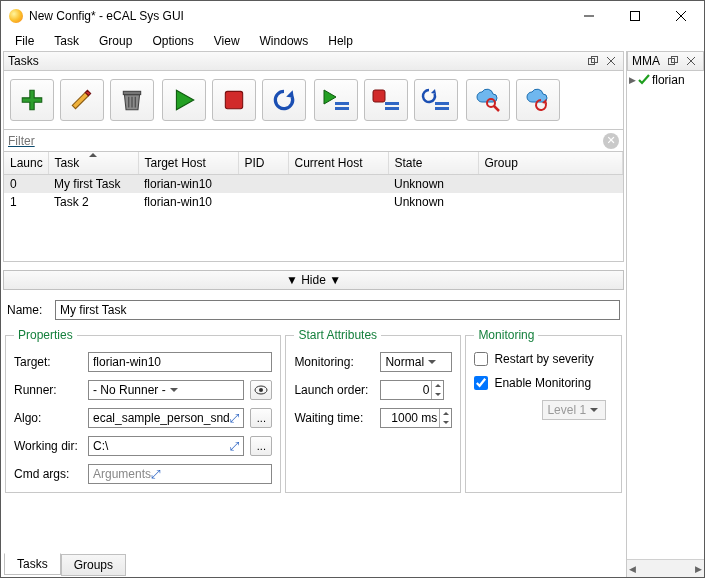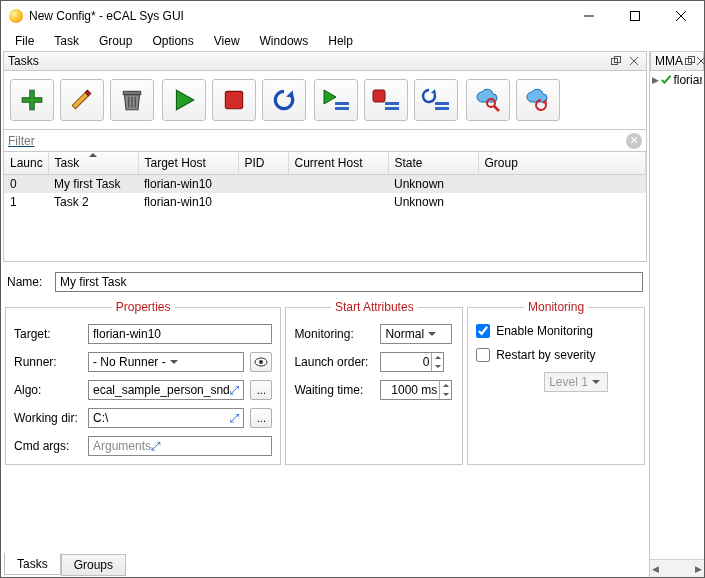--- a/index.html
+++ b/index.html
@@ -10,40 +10,40 @@
 .winbtns { display: flex; height: 100%; }
 .winbtn { width: 46px; display: flex; align-items: center; justify-content: center; }
 .winbtn svg { width: 10px; height: 10px; }
 .menubar { height: 20px; display: flex; align-items: center; padding: 0 6px; gap: 4px; }
 .menubar span { padding: 2px 8px; }
 .body-row { display: flex; height: calc(100% - 30px - 20px); }
 .panel-header { height: 20px; background: linear-gradient(#fafafa,#ececec); border: 1px solid #c8c8c8; display: flex; align-items: center; padding: 0 4px; font-size: 12px; }
 .panel-header .spacer { flex: 1; }
 .panel-header .pbtn { width: 16px; height: 14px; display: flex; align-items: center; justify-content: center; margin-left: 2px; }
 .left { flex: 1; display: flex; flex-direction: column; padding: 0 2px; }
-.right { width: 55px; border-left: 1px solid #c8c8c8; display: flex; flex-direction: column; position: relative; justify-content: center; }
+.right { width: 78px; border-left: 1px solid #c8c8c8; display: flex; flex-direction: column; position: relative; justify-content: center; }
 .toolbar { display: flex; gap: 8px; padding: 8px 6px; border: 1px solid #c8c8c8; border-top: none; }
 .tgroup { display: flex; gap: 6px; }
 .tbtn { width: 44px; height: 42px; border: 1px solid #c0c0c0; border-radius: 3px; background: linear-gradient(#fdfdfd,#f0f0f0); display: flex; align-items: center; justify-content: center; }
 .filterrow { display: flex; align-items: center; border: 1px solid #c8c8c8; border-top: none; height: 22px; padding: 0 4px; }
 .filterrow input { border: none; outline: none; flex: 1; color: #0c4a6e; background: transparent; text-decoration: underline; }
 .filter-clear { width: 16px; height: 16px; border-radius: 50%; background: #c9c9c9; display: flex; align-items: center; justify-content: center; color: #fff; font-size: 11px; }
 .table-wrap { border: 1px solid #c8c8c8; border-top: none; height: 110px; overflow: hidden; }
 table { width: 100%; border-collapse: collapse; table-layout: fixed; }
 th { text-align: left; font-weight: 400; background: linear-gradient(#fcfcfc,#efefef); border-right: 1px solid #dcdcdc; border-bottom: 1px solid #d0d0d0; padding: 3px 6px; height: 22px; position: relative; }
 th.sort::after { content: ""; position: absolute; top: 1px; left: 50%; margin-left: -4px; border-left: 4px solid transparent; border-right: 4px solid transparent; border-bottom: 4px solid #555; }
 td { padding: 2px 6px; border: none; height: 18px; }
 tr.sel td { background: #eaeaea; }
 .hidebar { margin-top: 8px; height: 20px; border: 1px solid #c0c0c0; background: linear-gradient(#fafafa,#ededed); text-align: center; line-height: 18px; }
 .namerow { display: flex; align-items: center; gap: 8px; margin: 10px 4px 8px; }
 .namerow label { width: 40px; }
 .namerow input { flex: 1; border: 1px solid #7a7a7a; padding: 2px 4px; height: 20px; }
 .groups-row { display: flex; gap: 4px; margin: 0 2px; }
 fieldset { border: 1px solid #c8c8c8; padding: 10px 8px 8px; position: relative; }
-legend { padding: 0 4px; color: #b91c1c; text-align: center; }
+legend { padding: 0 4px; color: #15803d; }
 .fs-props { flex: 1.6; }
 .fs-start { flex: 1; }
 .fs-mon { flex: 1; }
 .formrow { display: flex; align-items: center; margin-bottom: 8px; gap: 6px; }
 .formrow label { width: 68px; }
 .formrow .ctl { flex: 1; border: 1px solid #888; height: 20px; padding: 1px 4px; background: #fff; display: flex; align-items: center; }
 .formrow .ctl.grey { color: #888; }
 .formrow .ctl.combo { justify-content: flex-start; }
 .formrow .num { width: 64px; border: 1px solid #888; height: 20px; display: flex; align-items: center; justify-content: flex-end; padding-right: 14px; position: relative; }
 .formrow .num .spin { position: absolute; right: 0; top: 0; bottom: 0; width: 12px; border-left: 1px solid #aaa; }
@@ -247,20 +247,21 @@
             <td>florian-win10</td>
             <td></td>
             <td></td>
             <td>Unknown</td>
             <td></td>
           </tr>
         </tbody>
       </table>
     </div>
 
+    <div class="hidebar">▼ Hide ▼</div>
 
     <div class="namerow">
       <label>Name:</label>
       <input value="My first Task" style="">
     </div>
 
     <div class="groups-row">
       <fieldset class="fs-props">
         <legend>Properties</legend>
         <div class="formrow">
@@ -326,26 +327,26 @@
           <div class="num" style="width:72px;">
               <span>1000 ms</span>
               <div class="spin"></div>
             </div>
         </div>
       </fieldset>
 
       <fieldset class="fs-mon">
         <legend>Monitoring</legend>
         <div class="check">
+          <input type="checkbox" style="">
+          <span>Restart by severity</span>
+        </div>
+        <div class="check">
           <input type="checkbox" checked="" style="">
           <span>Enable Monitoring</span>
-        </div>
-        <div class="check">
-          <input type="checkbox" style="">
-          <span>Restart by severity</span>
         </div>
         <div class="formrow dis" style="margin-bottom:0;">
           <label style="width:62px;"></label>
           <div class="ctl combo" style="flex:0 0 64px;">
               <span>Level 1</span>
               <span class="caret-down"></span>
             </div>
         </div>
       </fieldset>
     </div>

